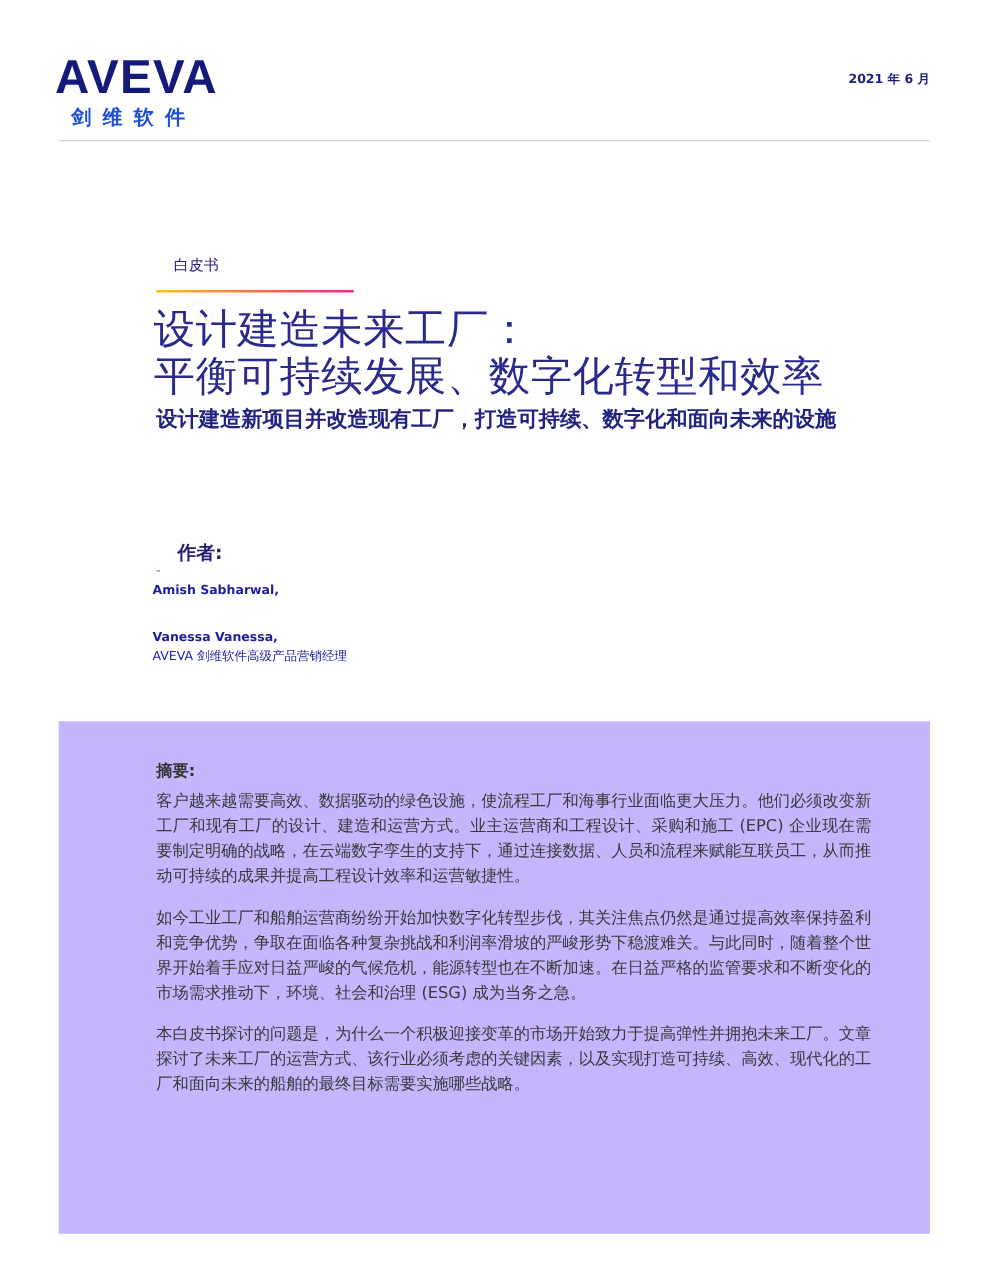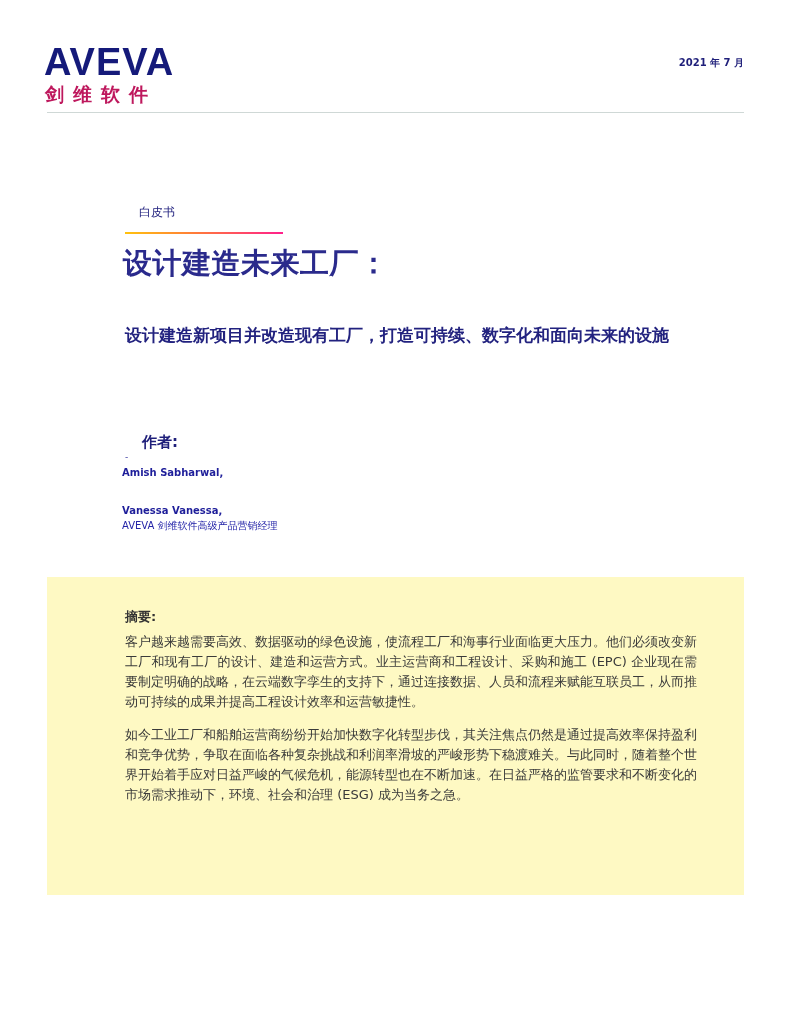--- a/index.html
+++ b/index.html
@@ -11,42 +11,42 @@
       font-family: "DejaVu Sans", "Liberation Sans", sans-serif;
       color: #1f1f7a;
     }
     .logo { position: absolute; left: 44px; top: 44px; }
     .logo-en {
       font-family: "Liberation Sans", sans-serif;
       font-size: 38px; font-weight: 700; letter-spacing: 1px;
       color: #151a7a; line-height: 36px;
     }
     .logo-cn {
-      font-size: 19px; font-weight: 700; letter-spacing: 9px;
-      color: #be185d; line-height: 26px; margin-top: 1px; padding-left: 1px;
+      font-size: 16px; font-weight: 700; letter-spacing: 9px;
+      color: #1d4ed8; line-height: 26px; margin-top: 1px; padding-left: 1px; margin-left: 12px;
     }
     .date {
       position: absolute; right: 47px; top: 56px;
       font-size: 10px; font-weight: 700; color: #1f1f7a;
     }
     .top-divider {
       position: absolute; left: 47px; top: 112px; width: 697px; height: 1px;
       background: #cfd8d6;
     }
     .doc-type {
       position: absolute; left: 125px; top: 204px;
       font-family: "DejaVu Serif", serif; font-size: 12px; color: #22227f; padding-left: 14px;
     }
     .accent-line {
       position: absolute; left: 125px; top: 232px; width: 158px; height: 2px;
       background: linear-gradient(90deg, #ffc20e, #ff7a3a 45%, #ff1f8c);
     }
     .title {
       position: absolute; left: 123px; top: 244px;
-      font-size: 29px; line-height: 38px; color: #2a2a8c; font-weight: 700;
+      font-size: 33px; line-height: 38px; color: #2a2a8c; font-weight: 400;
       letter-spacing: 0.5px;
     }
     .subtitle {
       position: absolute; left: 125px; top: 324px;
       font-size: 17px; font-weight: 700; color: #22227f;
     }
     .authors-heading {
       position: absolute; left: 142px; top: 433px;
       font-size: 15px; font-weight: 700; color: #1f1f7a;
     }
@@ -54,22 +54,22 @@
       position: absolute; left: 125px; top: 452px;
       font-size: 9px; color: #3a3aa0;
     }
     .author { position: absolute; left: 122px; font-size: 10px; color: #2424a8; }
     .author .name { font-weight: 700; line-height: 14px; color: #1e1e9a; }
     .author .role { line-height: 16px; }
     .author-1 { top: 466px; }
     .author-2 { top: 504px; }
 
     .summary-box {
-      position: absolute; left: 47px; top: 577px; width: 697px; height: 318px;
-      background: #fef9c3;
+      position: absolute; left: 47px; top: 577px; width: 697px; height: 410px;
+      background: #c4b5fd;
     }
     .summary-heading {
       position: absolute; left: 78px; top: 31px;
       font-size: 13px; font-weight: 700; color: #333333;
     }
     .summary-paras {
       position: absolute; left: 78px; top: 55px; width: 572px;
     }
     .summary-paras p {
       margin: 0 0 13px 0;
@@ -78,43 +78,45 @@
     }
   </style>
 </head>
 <body>
 
 <div class="logo">
   <div class="logo-en">AVEVA</div>
   <div class="logo-cn">剑维软件</div>
 </div>
 
-<div class="date">2021 年 7 月</div>
+<div class="date">2021 年 6 月</div>
 
 <div class="top-divider"></div>
 
 <div class="doc-type">白皮书</div>
 <div class="accent-line"></div>
 
 <div class="title">
   <div>设计建造未来工厂：</div>
+  <div>平衡可持续发展、数字化转型和效率</div>
 </div>
 
 <div class="subtitle">设计建造新项目并改造现有工厂，打造可持续、数字化和面向未来的设施</div>
 
 <div class="authors-heading">作者:</div>
 <div class="authors-dash">-</div>
 
 <div class="author author-1">
   <div class="name">Amish Sabharwal,</div>
 </div>
 <div class="author author-2">
   <div class="name">Vanessa Vanessa,</div>
   <div class="role">AVEVA 剑维软件高级产品营销经理</div>
 </div>
 
 <div class="summary-box">
   <div class="summary-heading">摘要:</div>
   <div class="summary-paras">
     <p>客户越来越需要高效、数据驱动的绿色设施，使流程工厂和海事行业面临更大压力。他们必须改变新工厂和现有工厂的设计、建造和运营方式。业主运营商和工程设计、采购和施工 (EPC) 企业现在需要制定明确的战略，在云端数字孪生的支持下，通过连接数据、人员和流程来赋能互联员工，从而推动可持续的成果并提高工程设计效率和运营敏捷性。</p>
     <p>如今工业工厂和船舶运营商纷纷开始加快数字化转型步伐，其关注焦点仍然是通过提高效率保持盈利和竞争优势，争取在面临各种复杂挑战和利润率滑坡的严峻形势下稳渡难关。与此同时，随着整个世界开始着手应对日益严峻的气候危机，能源转型也在不断加速。在日益严格的监管要求和不断变化的市场需求推动下，环境、社会和治理 (ESG) 成为当务之急。</p>
+    <p>本白皮书探讨的问题是，为什么一个积极迎接变革的市场开始致力于提高弹性并拥抱未来工厂。文章探讨了未来工厂的运营方式、该行业必须考虑的关键因素，以及实现打造可持续、高效、现代化的工厂和面向未来的船舶的最终目标需要实施哪些战略。</p>
   </div>
 </div>
 
 </body></html>

